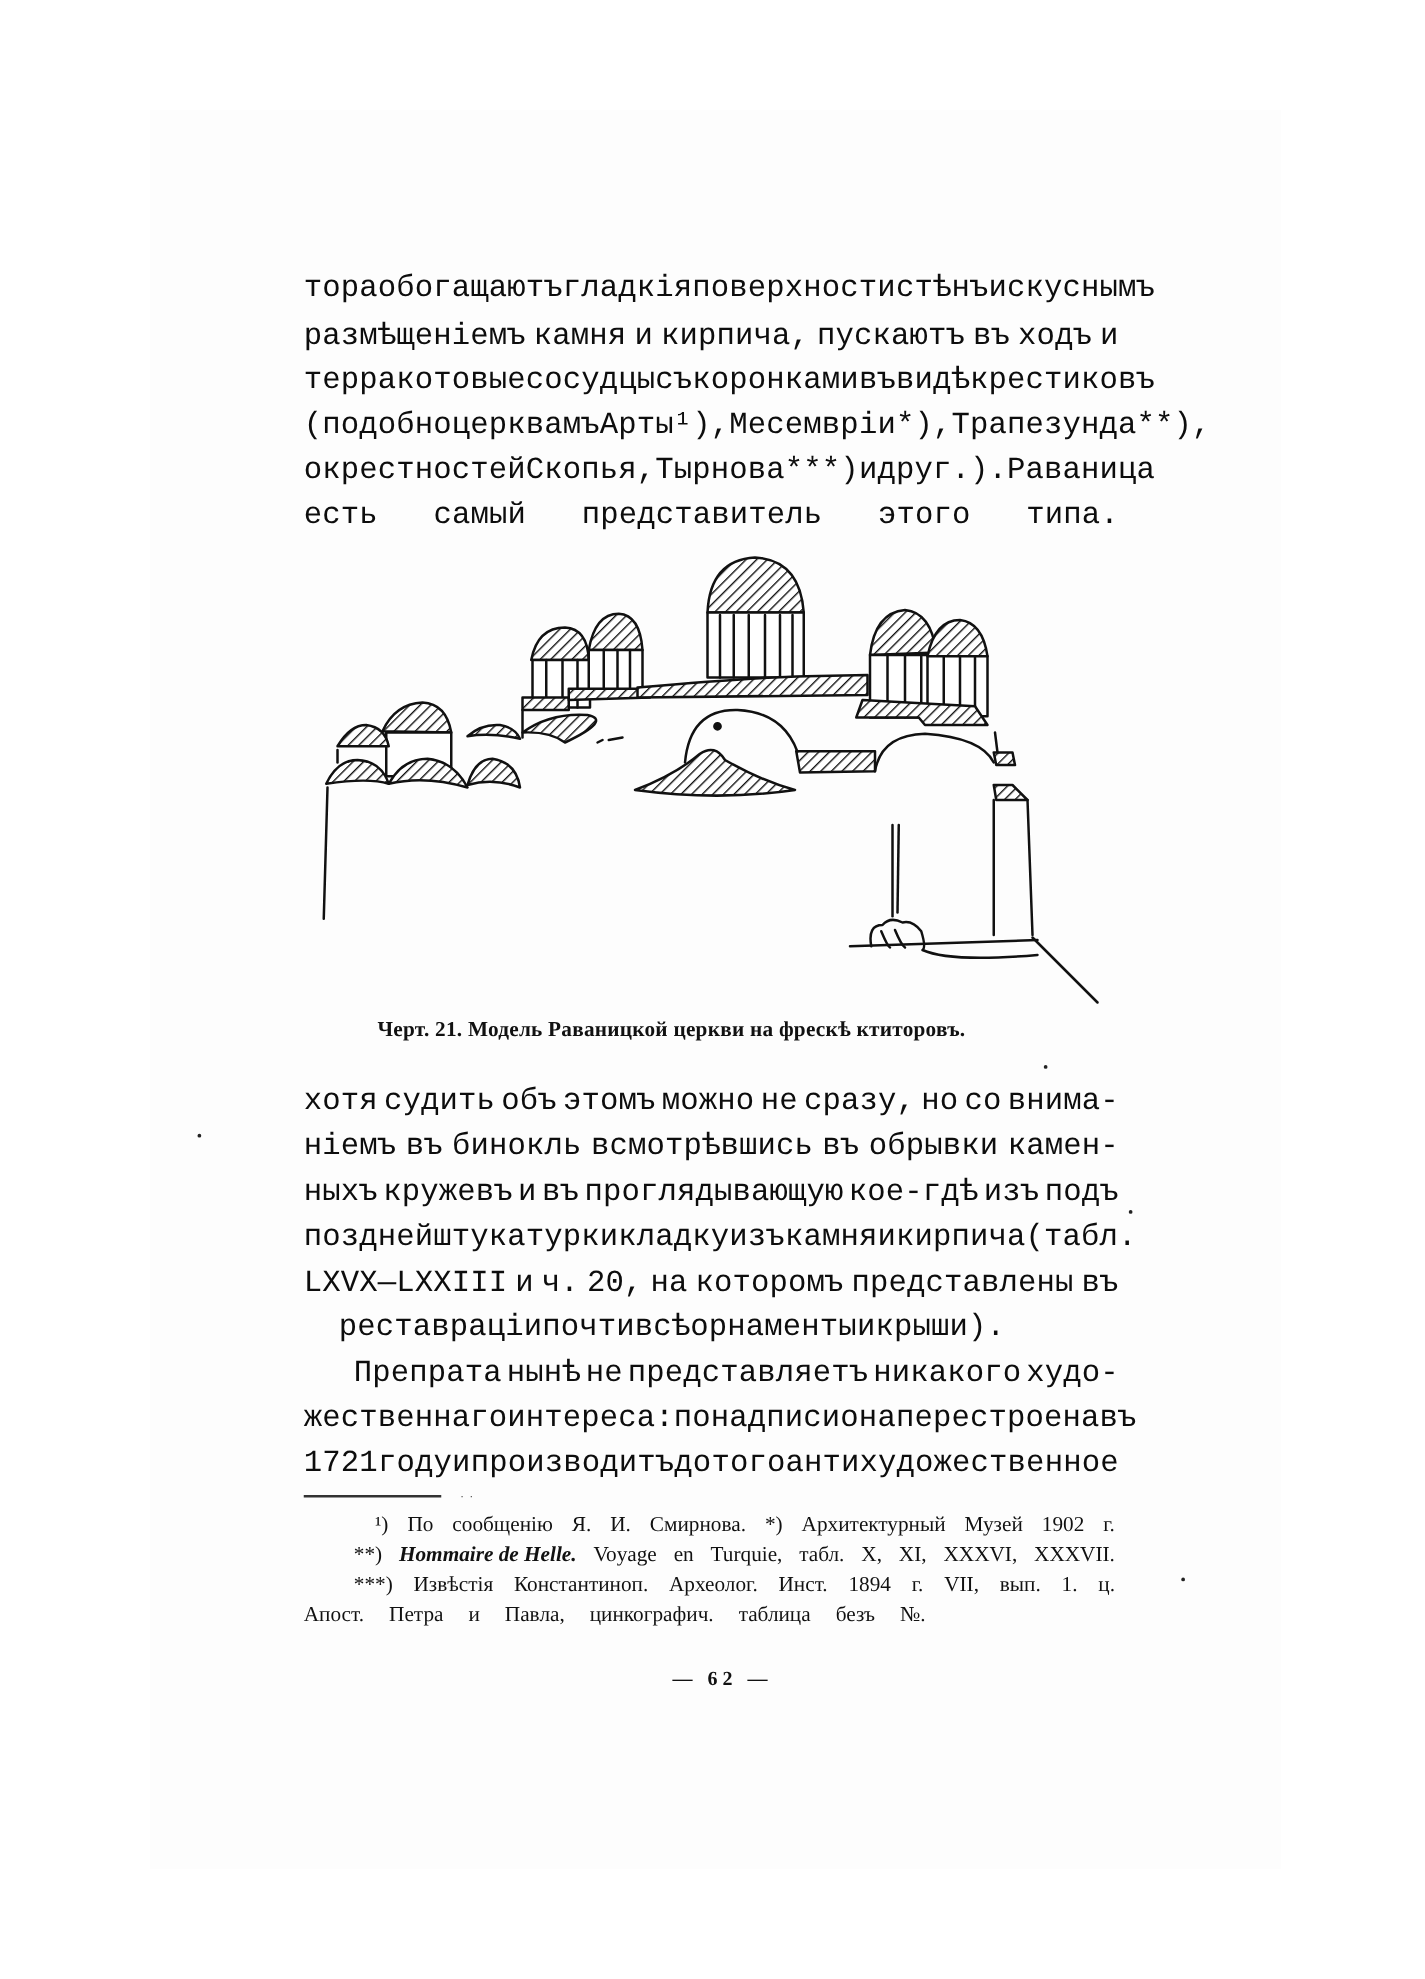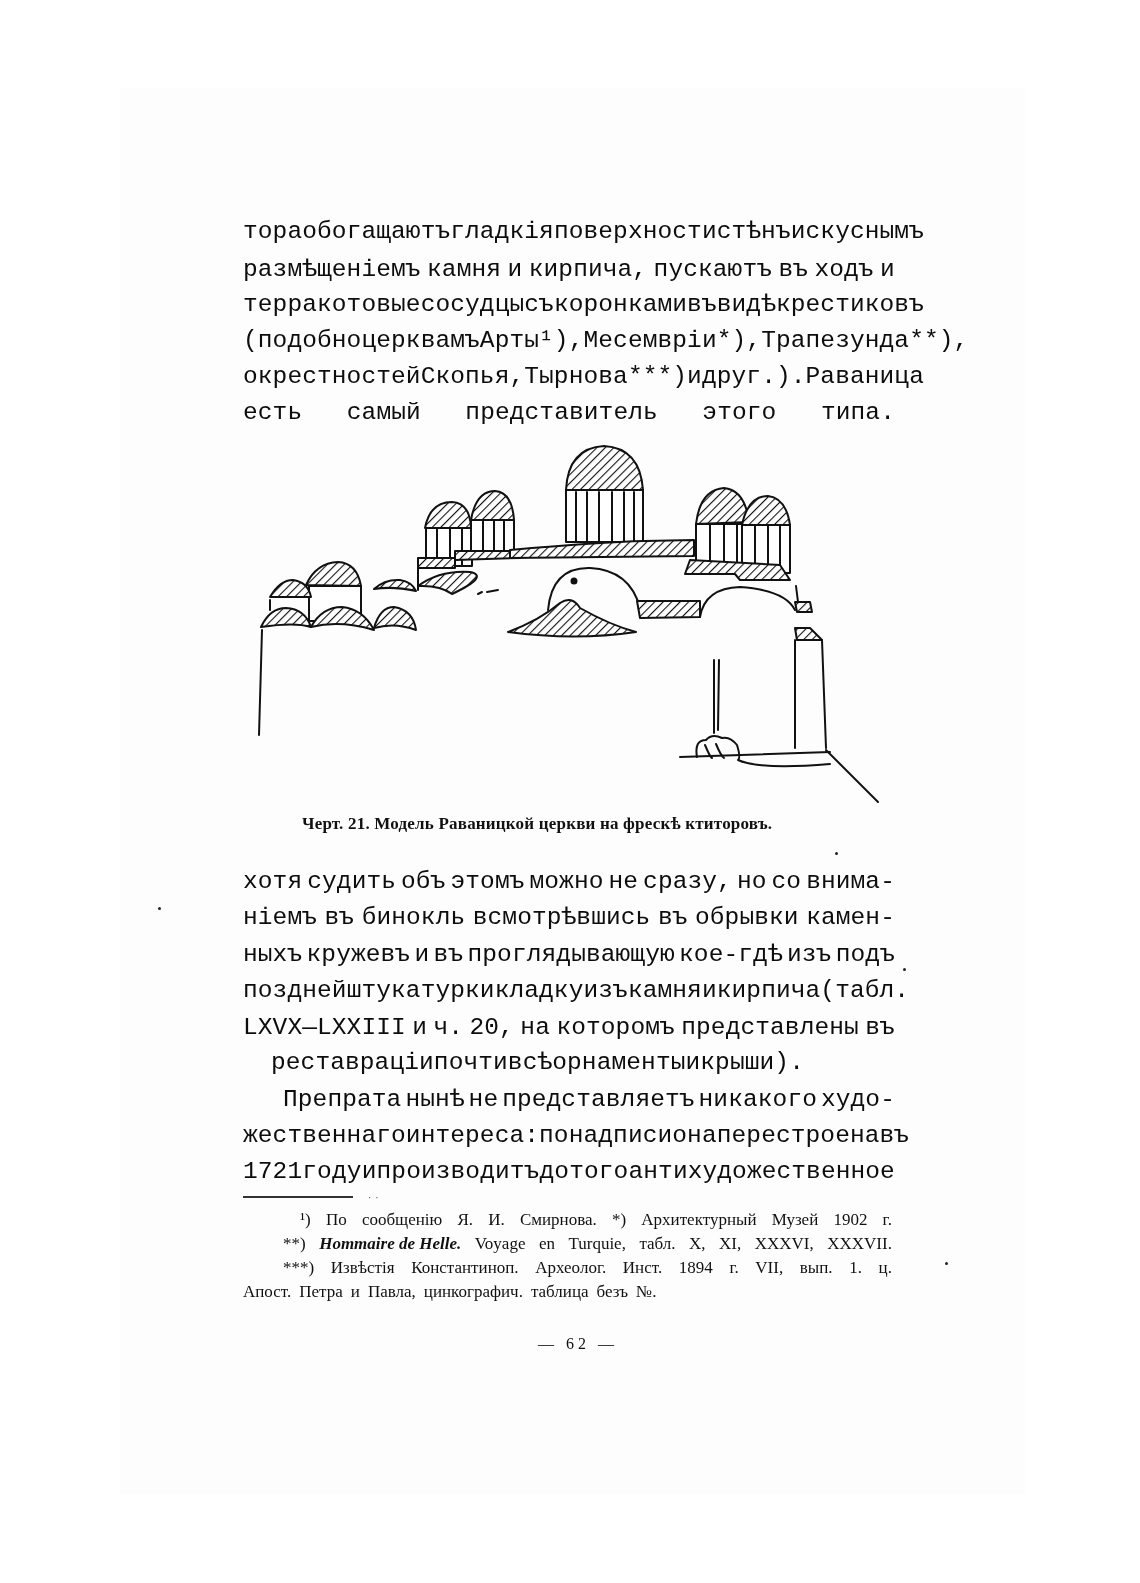--- a/index.html
+++ b/index.html
@@ -29,24 +29,24 @@
       position: absolute; left: 243px; top: 1196px; width: 110px; height: 1.5px; background: #333;
     }
     .rule-dots { position: absolute; left: 368px; top: 1192px; font-size: 10px; color:#555; letter-spacing:4px; }
     .fn-line {
       position: absolute; width: 655px; height: 24px; font-family: "Liberation Serif", serif;
       font-size: 17px; line-height: 24px; white-space: nowrap; color: #111;
       display:flex; justify-content: space-between;
     }
     .fn-line.first { left: 300px; width: 592px; }
     .fn-line.mid { left: 283px; width: 609px; }
-    .fn-line.last { left: 243px; width: auto; justify-content: flex-start; gap: 8px; }
+    .fn-line.last { left: 243px; width: auto; justify-content: flex-start; gap: 20px; }
     .page-number {
       position: absolute; left: 538px; top: 1335px; font-family: "Liberation Serif", serif;
-      font-size: 16px; font-weight: normal; color: #111; letter-spacing: 4px;
+      font-size: 16px; font-weight: bold; color: #111; letter-spacing: 4px;
     }
     .figure { position: absolute; left: 250px; top: 430px; width: 640px; height: 380px; }
     .dot { position:absolute; width:3px; height:3px; background:#222; border-radius:50%; }
   </style>
 </head>
 <body>
 
 <div class="page"></div>
 
 <div>

